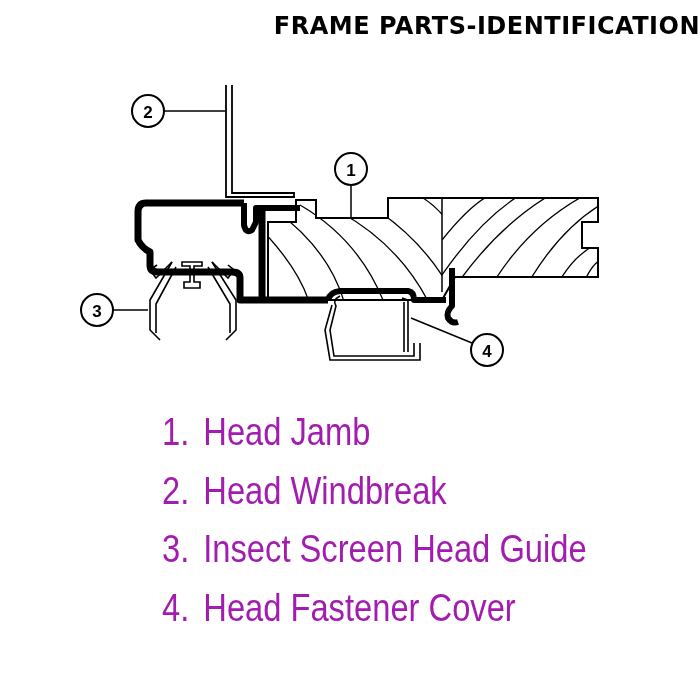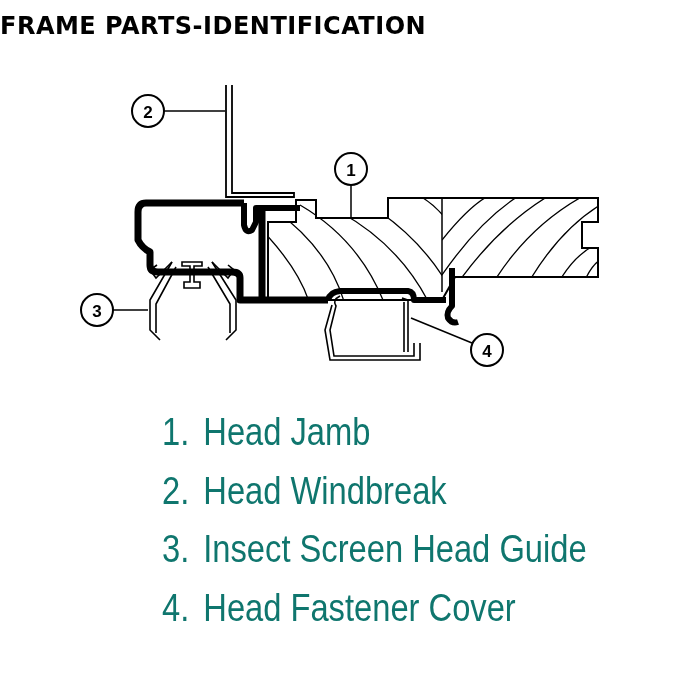--- a/index.html
+++ b/index.html
@@ -1,29 +1,29 @@
 <!DOCTYPE html>
 <html><head>
   <meta charset="utf-8">
   <style>
     html, body { margin: 0; padding: 0; background: #ffffff; }
     body { width: 700px; height: 700px; position: relative; overflow: hidden; }
     .title {
-      position: absolute; left: 0; top: 12px; width: 700px; text-align: left;
+      position: absolute; left: 0; top: 12px; width: 700px; text-align: right;
       font-family: "DejaVu Sans", sans-serif; font-weight: bold; font-size: 24px;
       color: #000; letter-spacing: 0.5px;
     }
     svg.diagram { position: absolute; left: 0; top: 0; }
     .callout-num {
       font-family: "Liberation Sans", sans-serif; font-weight: bold; font-size: 17px;
       fill: #000;
     }
     .legend {
       position: absolute; left: 162px; top: 405px; margin: 0; padding: 0; list-style: none;
-      font-family: "Liberation Sans", sans-serif; font-size: 38px; color: #0f766e;
+      font-family: "Liberation Sans", sans-serif; font-size: 38px; color: #a21caf;
     }
     .legend li { height: 58.5px; line-height: 54px; white-space: nowrap; transform: scaleX(0.86); transform-origin: left center; }
     .legend .num { display: inline-block; width: 48px; }
   </style>
 </head>
 <body>
 
 <div class="title">FRAME PARTS-IDENTIFICATION</div>
 
 <svg class="diagram" width="700" height="700" viewBox="0 0 700 700">

